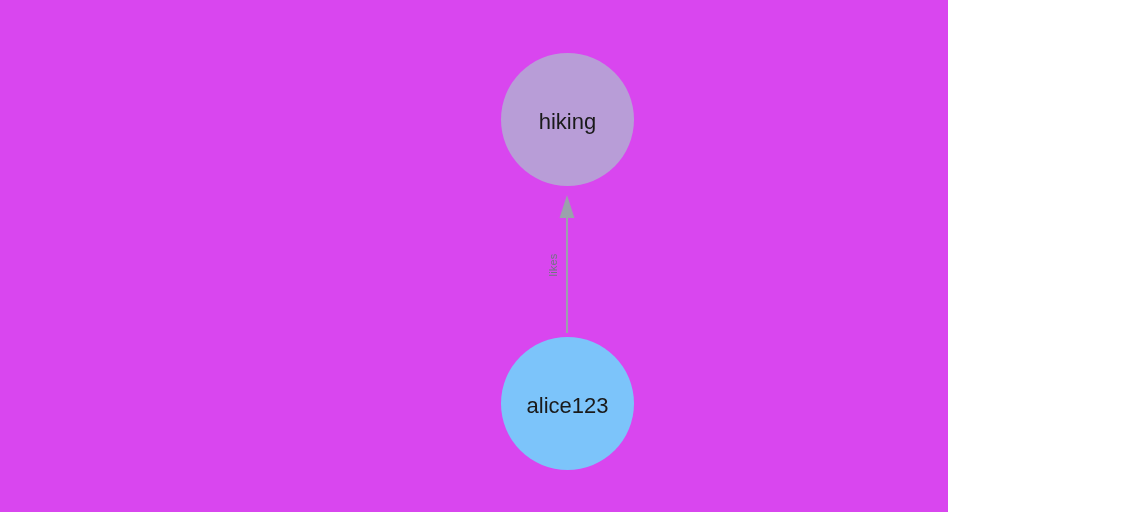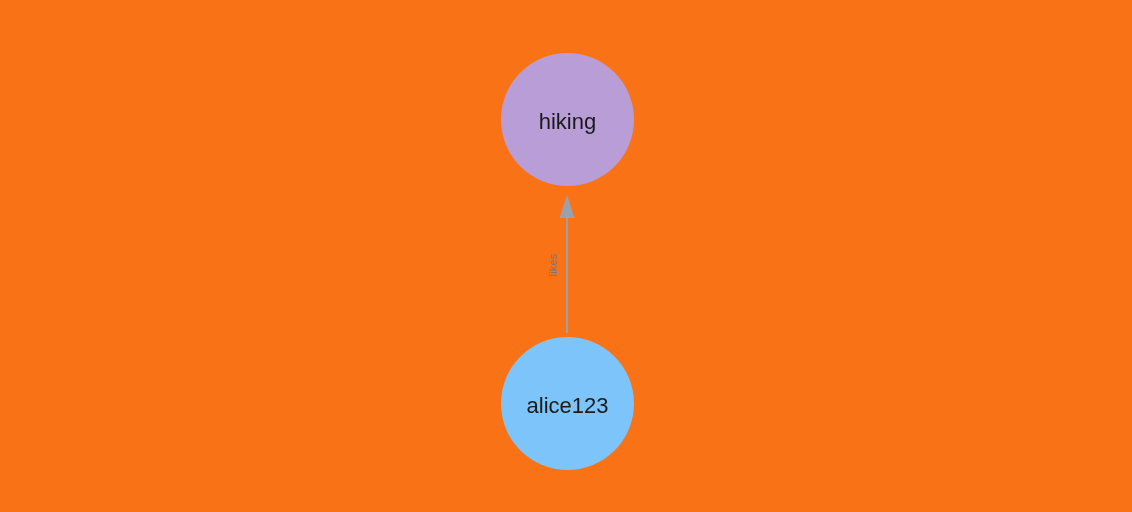--- a/index.html
+++ b/index.html
@@ -7,23 +7,23 @@
     padding: 0;
   }
   body {
     width: 1132px;
     height: 512px;
     overflow: hidden;
     font-family: "Liberation Sans", sans-serif;
   }
   #graph-canvas {
     position: relative;
-    width: 1132px;
+    width: 948px;
     height: 512px;
-    background: #f97316;
+    background: #d946ef;
   }
   #graph-svg {
     position: absolute;
     top: 0;
     left: 0;
     width: 1132px;
     height: 512px;
     display: block;
   }
   .node-circle {

